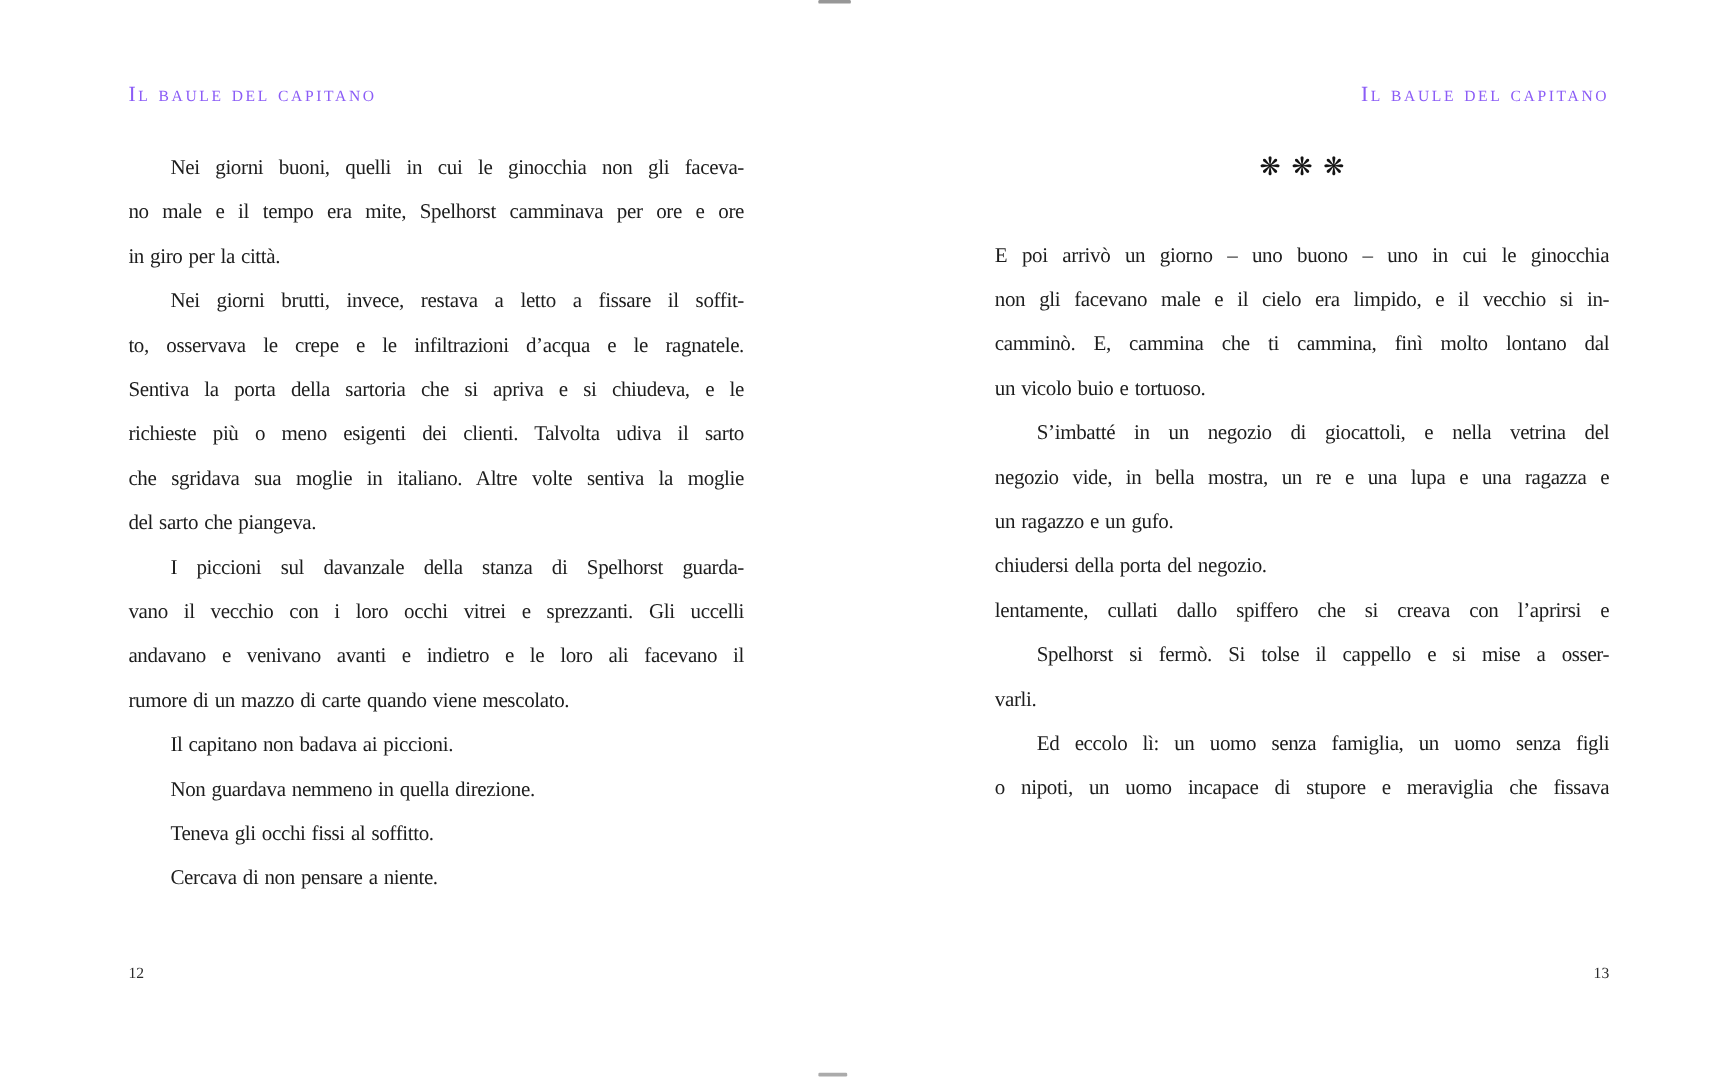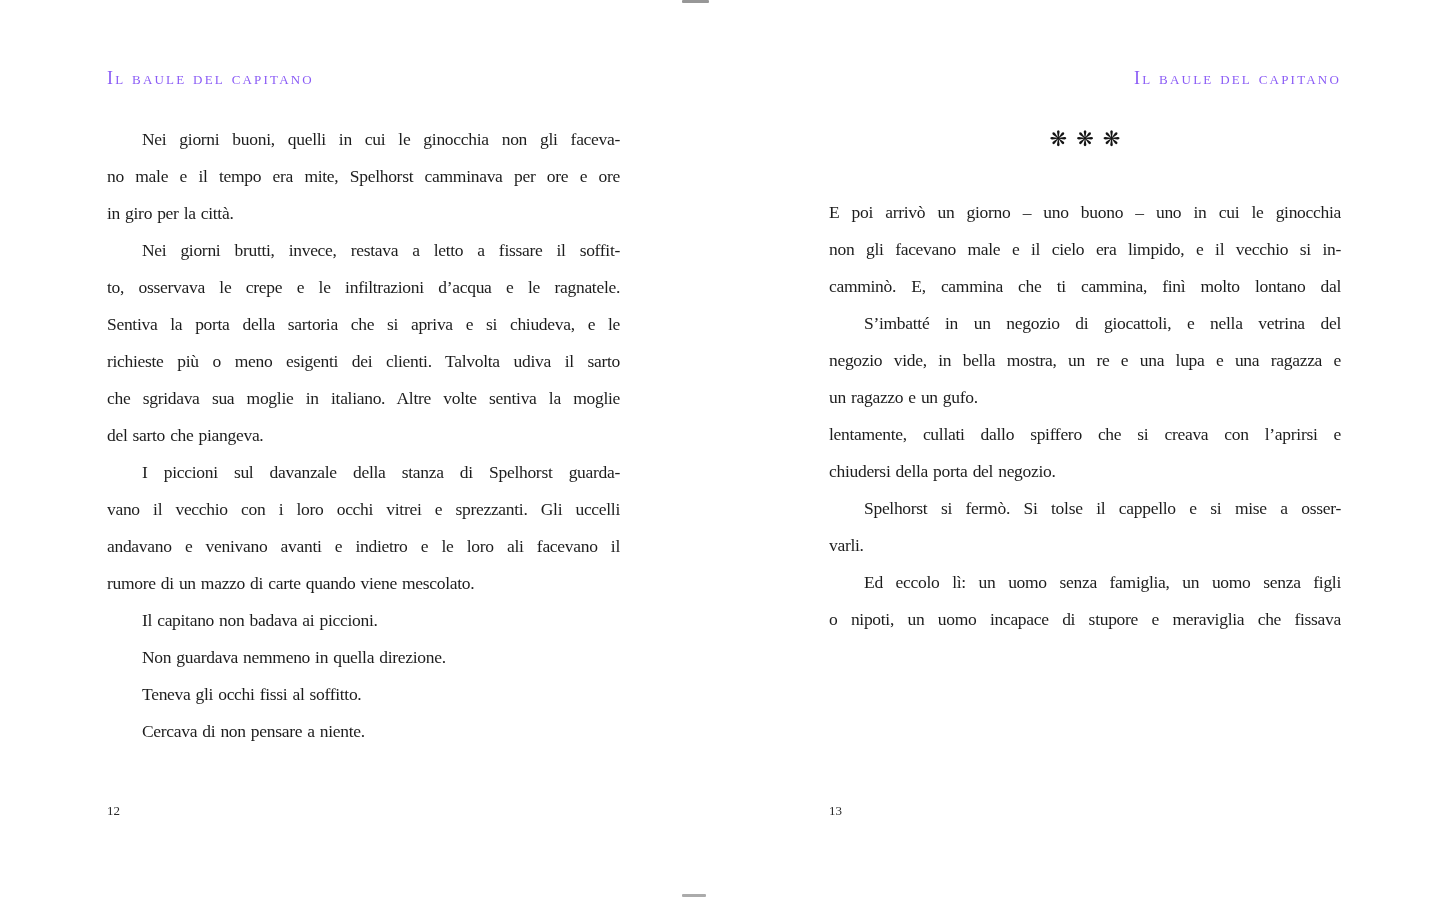--- a/index.html
+++ b/index.html
@@ -68,21 +68,21 @@
   }
   .line.end { text-align-last: left; }
   .line.indent { text-indent: 35px; }
   .pagenum {
     position: absolute;
     top: 803px;
     font-size: 13px;
     color: #2a2a2a;
   }
   .pagenum-left { left: 107px; }
-  .pagenum-right { left: 829px; width: 512px; }
+  .pagenum-right { left: 829px; width: 512px; text-align: right; }
 </style>
 </head>
 <body>
 
 <div class="spread">
 
   <div class="dash dash-top"></div>
 
   <div class="running-header header-left">Il baule del capitano</div>
 
@@ -109,25 +109,26 @@
   <div class="pagenum pagenum-left">12</div>
 
   <div class="running-header header-right">Il baule del capitano</div>
 
   <div class="ornament">❋❋❋</div>
 
   <div class="body-col body-col-right">
       <div class="line">E poi arrivò un giorno – uno buono – uno in cui le ginocchia</div>
       <div class="line">non gli facevano male e il cielo era limpido, e il vecchio si in-</div>
       <div class="line">camminò. E, cammina che ti cammina, finì molto lontano dal</div>
+      <div class="line end">un vicolo buio e tortuoso.</div>
       <div class="line indent">S’imbatté in un negozio di giocattoli, e nella vetrina del</div>
       <div class="line">negozio vide, in bella mostra, un re e una lupa e una ragazza e</div>
       <div class="line end">un ragazzo e un gufo.</div>
+      <div class="line end">chiudersi della porta del negozio.</div>
       <div class="line">lentamente, cullati dallo spiffero che si creava con l’aprirsi e</div>
-      <div class="line end">chiudersi della porta del negozio.</div>
       <div class="line indent">Spelhorst si fermò. Si tolse il cappello e si mise a osser-</div>
       <div class="line end">varli.</div>
       <div class="line indent">Ed eccolo lì: un uomo senza famiglia, un uomo senza figli</div>
       <div class="line">o nipoti, un uomo incapace di stupore e meraviglia che fissava</div>
     </div>
 
   <div class="pagenum pagenum-right">13</div>
 
   <div class="dash dash-bottom"></div>
 

